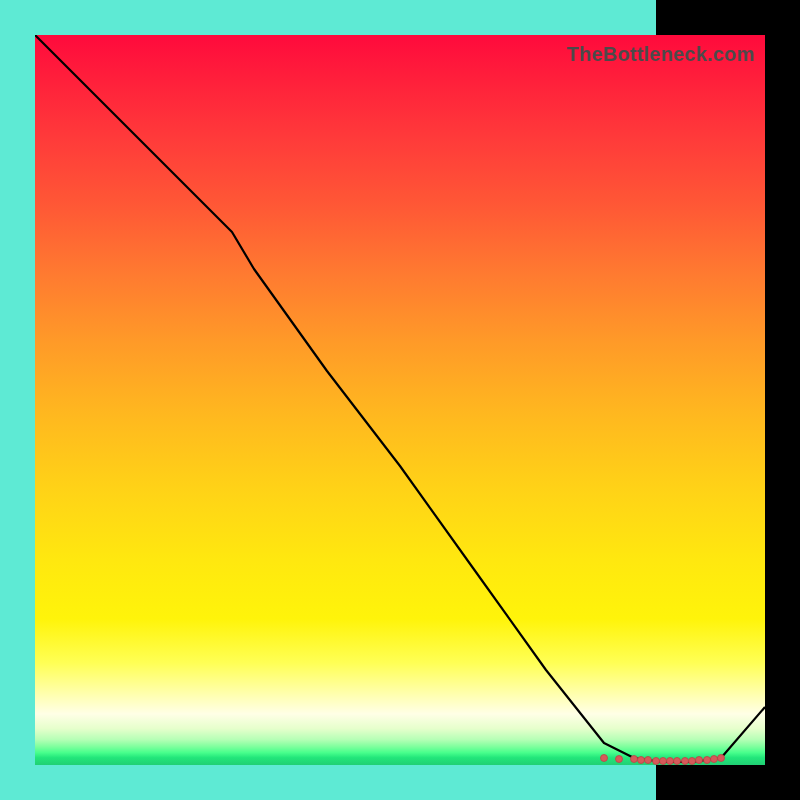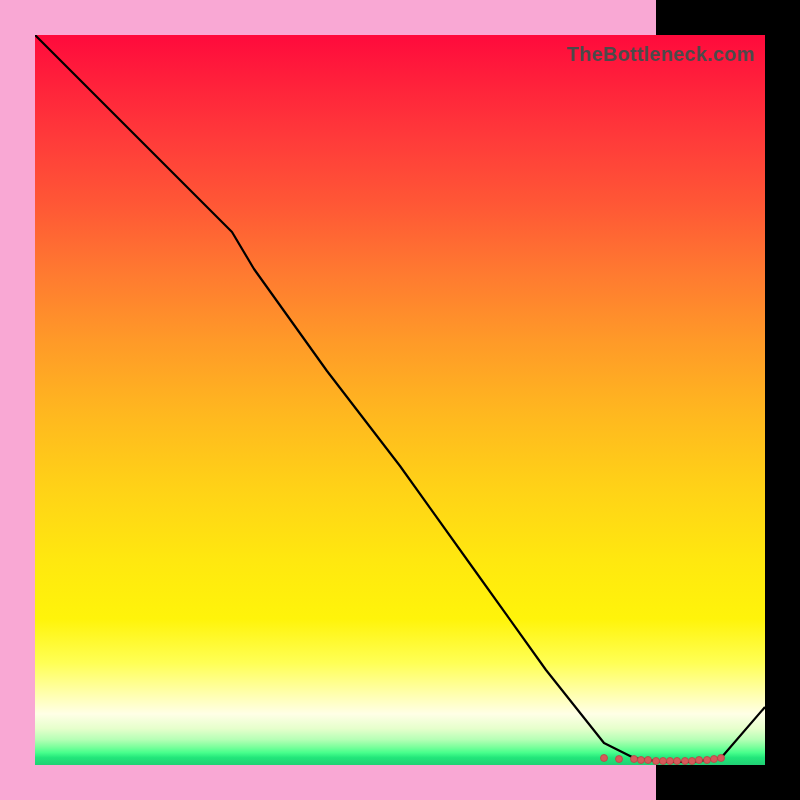--- a/index.html
+++ b/index.html
@@ -1,17 +1,17 @@
 <!DOCTYPE html>
 <html><head>
 <meta charset="utf-8">
 <style>
   * { margin: 0; padding: 0; box-sizing: border-box; }
   html, body { width: 800px; height: 800px; overflow: hidden; background: #000; }
-  .frame { width: 656px; height: 800px; background: #f9a8d4; position: relative; }
+  .frame { width: 656px; height: 800px; background: #5eead4; position: relative; }
   .plot-area {
     position: absolute;
     left: 35px;
     top: 35px;
     width: 730px;
     height: 730px;
     overflow: hidden;
   }
   .gradient-bg {
     position: absolute;

